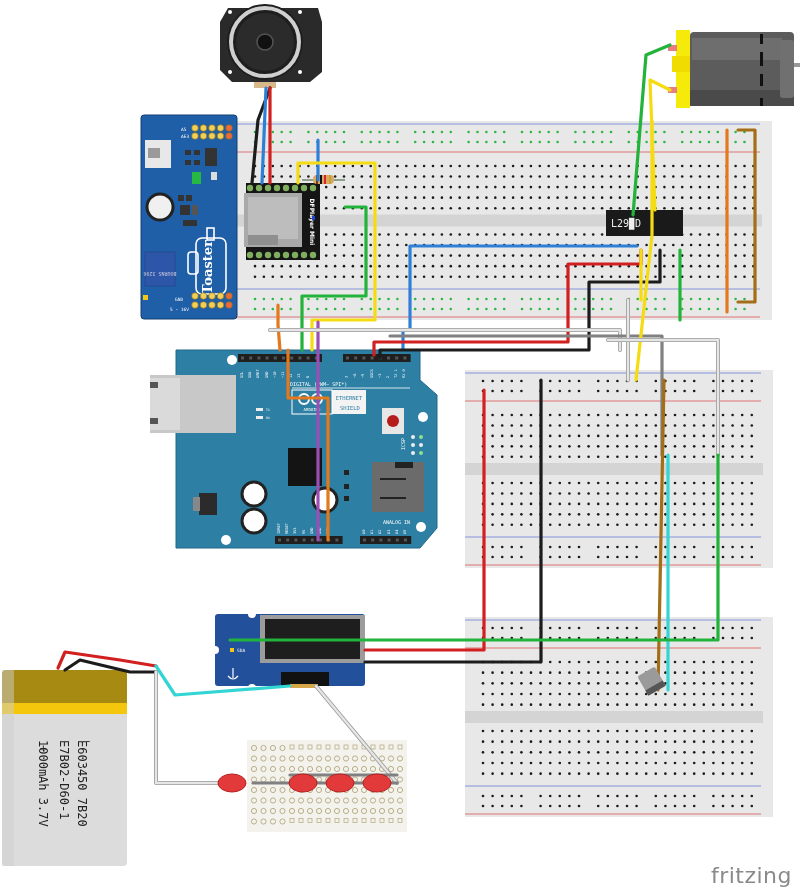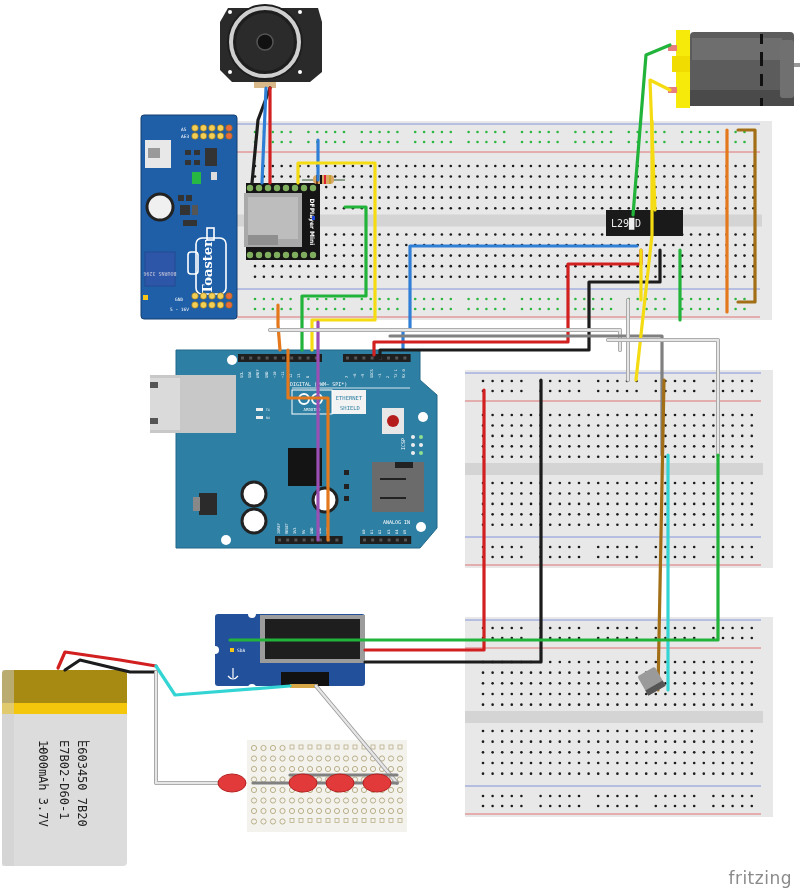--- a/index.html
+++ b/index.html
@@ -1,19 +1,19 @@
 <!DOCTYPE html>
 <html><head>
 <meta charset="utf-8">
 <style>
   html,body{margin:0;padding:0;background:#ffffff;}
   body{width:800px;height:892px;position:relative;overflow:hidden;font-family:"DejaVu Sans",sans-serif;}
   #canvas{position:absolute;left:0;top:0;width:800px;height:892px;}
   .lbl{font-family:"DejaVu Sans Mono",monospace;}
-  .fritzing-logo{position:absolute;right:8px;bottom:4px;font-family:"DejaVu Sans",sans-serif;font-size:17px;color:#8a8a8a;letter-spacing:0.5px;}
+  .fritzing-logo{position:absolute;right:8px;bottom:4px;font-family:"DejaVu Sans",sans-serif;font-size:22px;color:#8a8a8a;letter-spacing:0.5px;}
 </style>
 </head>
 <body>
 
 <svg id="canvas" xmlns="http://www.w3.org/2000/svg" width="800" height="892" viewBox="0 0 800 892">
   <g id="bb-layer">
       <g>
         <rect x="237" y="121" width="535" height="199" fill="#e8e8e8"></rect>
         <rect x="237" y="214.5" width="525" height="12" fill="#d4d4d4"></rect>
         <line x1="237" y1="124" x2="760" y2="124" stroke="#6a7fd8" stroke-width="0.8"></line>

